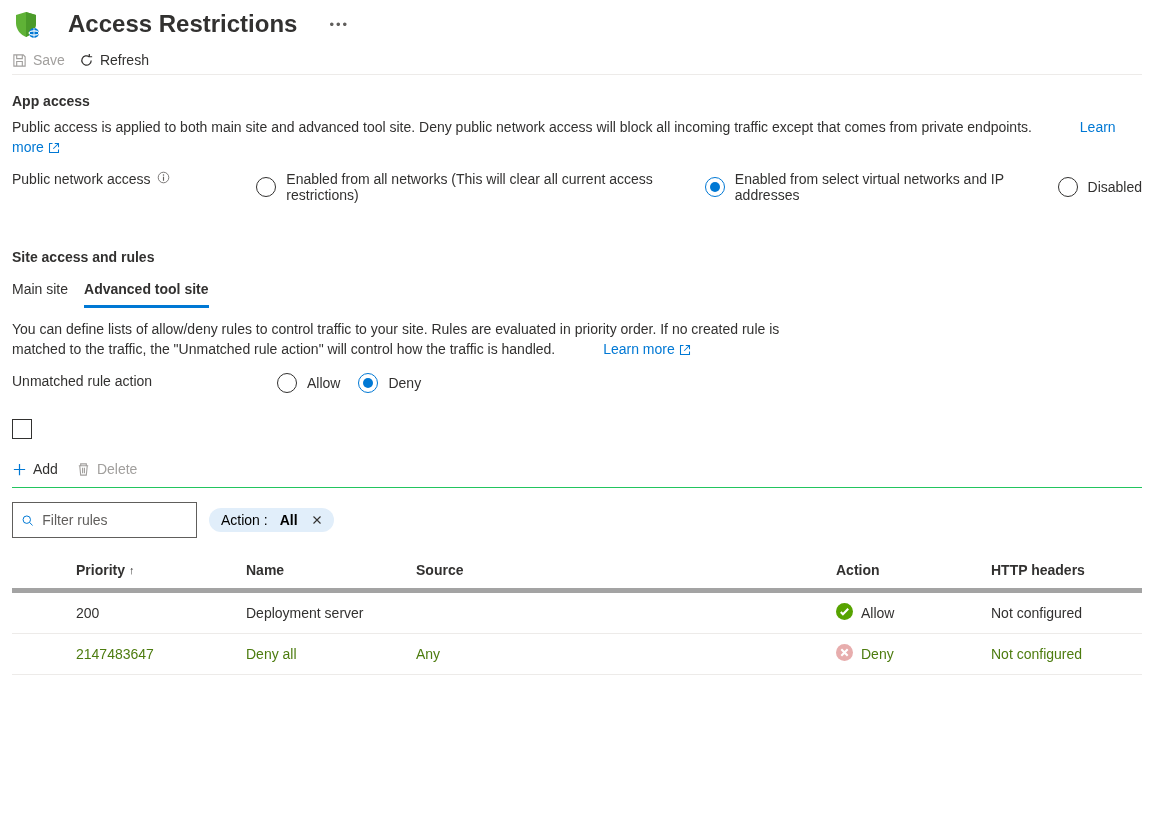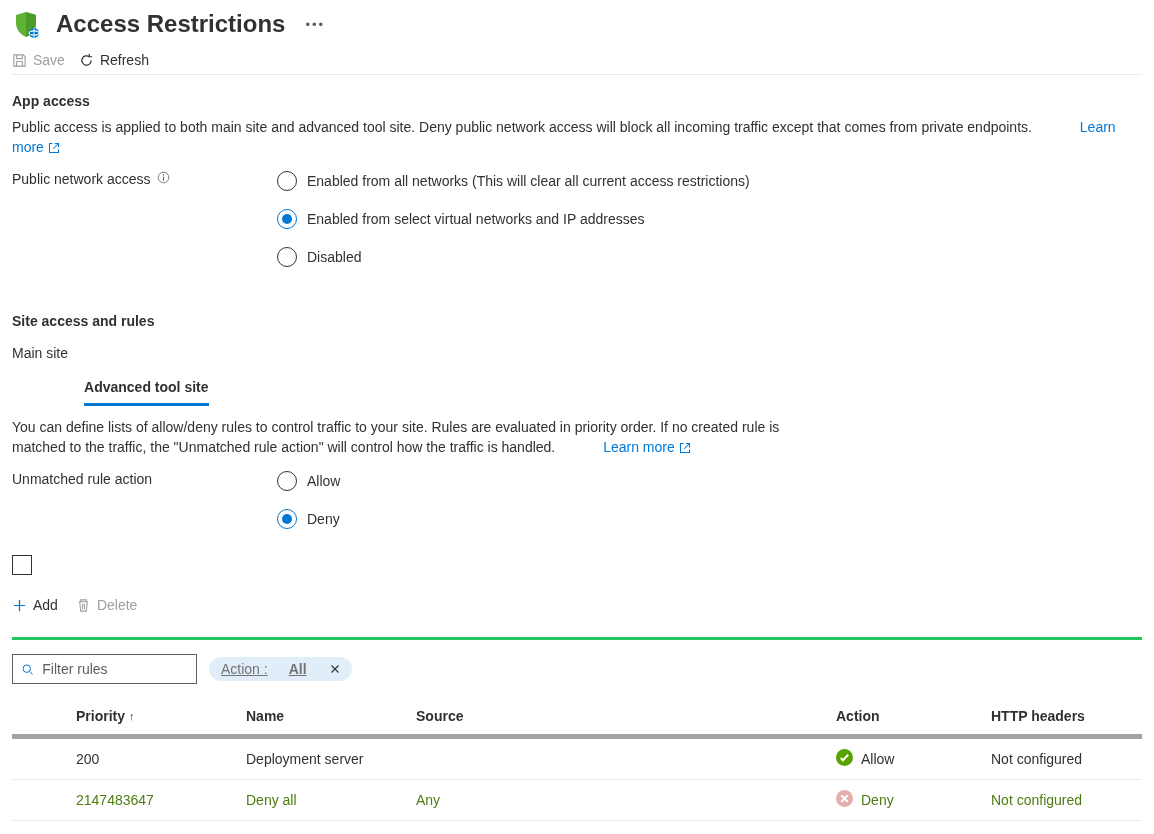--- a/index.html
+++ b/index.html
@@ -9,21 +9,21 @@
     font-family: "Segoe UI", -apple-system, BlinkMacSystemFont, sans-serif;
     font-size: 14px;
     color: #323130;
     background: #fff;
     width: 1154px;
   }
   .header {
     display: flex;
     align-items: center;
     padding: 10px 0 8px 0;
-    gap: 16px;
+    gap: 28px;
   }
   .shield-wrap { position: relative; width: 28px; height: 28px; }
   .page-title { font-size: 24px; font-weight: 600; color: #323130; }
   .more-dots { color: #605e5c; letter-spacing: 2px; font-size: 13px; cursor: pointer; padding-left:4px; }
   .toolbar {
     display: flex;
     align-items: center;
     gap: 14px;
     padding: 6px 0;
     border-bottom: 1px solid #edebe9;
@@ -36,51 +36,51 @@
     font-size: 14px;
     color: #323130;
   }
   .tb-btn.disabled { color: #a19f9d; cursor: default; }
   .section-title { font-weight: 600; font-size: 14px; margin-top: 18px; margin-bottom: 8px; }
   .desc { font-size: 14px; color: #323130; line-height: 20px; margin-bottom: 14px; max-width: 1130px;}
   .link { color: #0078d4; cursor: pointer; padding-left: 44px; }
   .link svg { vertical-align: -2px; }
   .form-row { display: flex; align-items: flex-start; }
   .form-label { width: 265px; font-size: 14px; color: #323130; display:flex; align-items:flex-start; gap:6px;}
-  .radio-group { display: flex; flex-direction: column; gap: 18px; }
+  .radio-group { display: flex; flex-direction: row; gap: 18px; }
   .radio-item { display: flex; align-items: center; gap: 10px; cursor: pointer; }
   .radio-outer {
     width: 20px; height: 20px; border-radius: 50%;
     border: 1px solid #323130; display:flex; align-items:center; justify-content:center; flex-shrink:0;
   }
   .radio-item.selected .radio-outer { border-color: #0078d4; }
   .radio-inner { width: 10px; height: 10px; border-radius: 50%; background: #0078d4; display:none;}
   .radio-item.selected .radio-inner { display:block; }
   .tabs { display: flex; gap: 16px; border-bottom: 1px solid transparent; margin-top: 10px; margin-bottom:10px;}
   .tab { padding: 6px 0 8px 0; cursor: pointer; font-size: 14px; color: #323130;}
-  .tab.active { font-weight: 600; border-bottom: 3px solid #0078d4; margin-top: 34px; }
+  .tab.active { font-weight: 600; border-bottom: 3px solid #0078d4; }
   .checkbox {
     width: 20px; height: 20px; border: 1px solid #323130; cursor: pointer; background:#fff;
   }
   .rules-toolbar {
-    display:flex; align-items:center; gap:18px; margin-top: 22px; border-bottom:3px solid #22c55e; padding-bottom:24px;
+    display:flex; align-items:center; gap:18px; margin-top: 22px; border-bottom:1px solid #22c55e; padding-bottom:10px;
   }
   .rules-toolbar .tb-btn { font-size:14px; }
   .filter-row { display:flex; align-items:center; gap:12px; margin-top:14px; }
   .search-box {
     display:flex; align-items:center; gap:6px;
-    border:1px solid #605e5c; padding:4px 8px; width:185px; height:30px;
+    border:1px solid #605e5c; padding:4px 8px; width:185px; height:36px;
   }
   .search-box input {
     border:none; outline:none; font-size:14px; width:100%; font-family:inherit; color:#323130; background:transparent;
   }
   .search-box input::placeholder { color:#605e5c; }
   .pill {
-    display:inline-flex; align-items:center; gap:21px;
-    background:#e1eefa; border-radius:14px; padding:4px 10px 4px 12px; font-size:14px; color:#737373;text-decoration:underline;
+    display:inline-flex; align-items:center; gap:12px;
+    background:#e1eefa; border-radius:14px; padding:4px 10px 4px 12px; font-size:14px; color:#000000;
   }
   .pill .x { width:14px; height:14px; cursor:pointer; }
   table { width:100%; border-collapse:collapse; margin-top:14px; table-layout:fixed;}
   th { text-align:left; font-weight:600; font-size:14px; padding:10px 4px; border-bottom:5px solid #a3a3a3; }
   td { text-align:left; font-size:14px; padding:10px 4px; border-bottom:1px solid #edebe9; }
   tr.muted td { color:#4d7c0f; }
   .col-drag{width:60px;}
   .col-priority{width:170px;}
   .col-name{width:170px;}
   .col-source{width:420px;}

